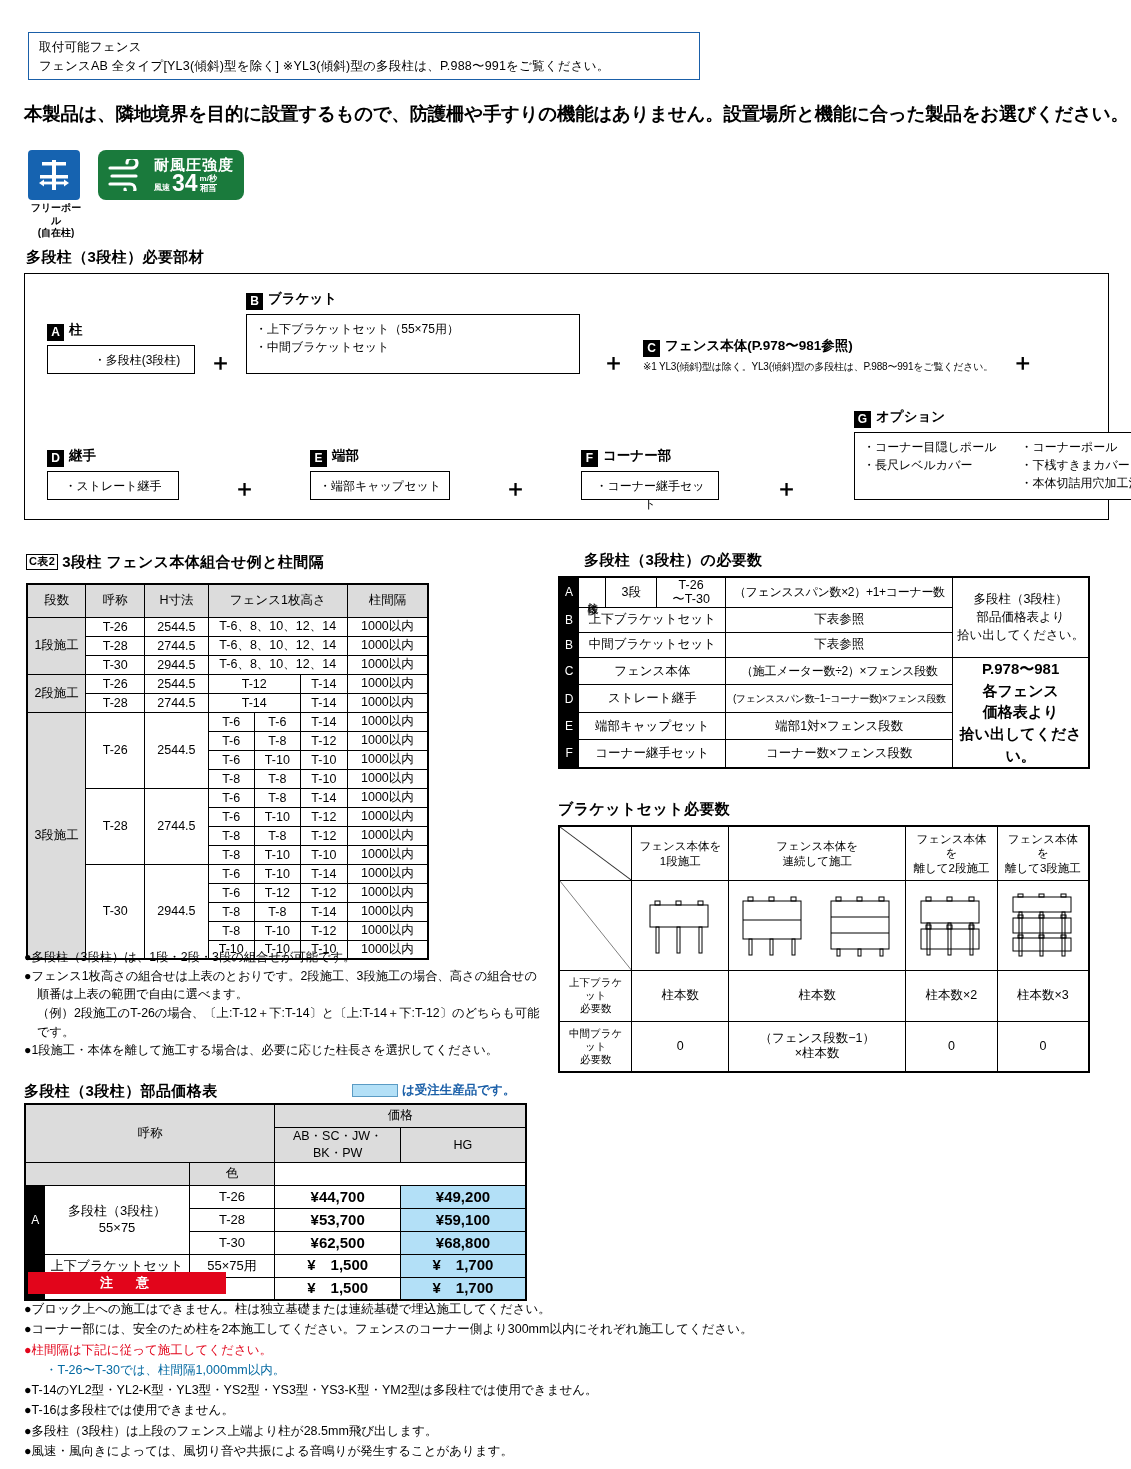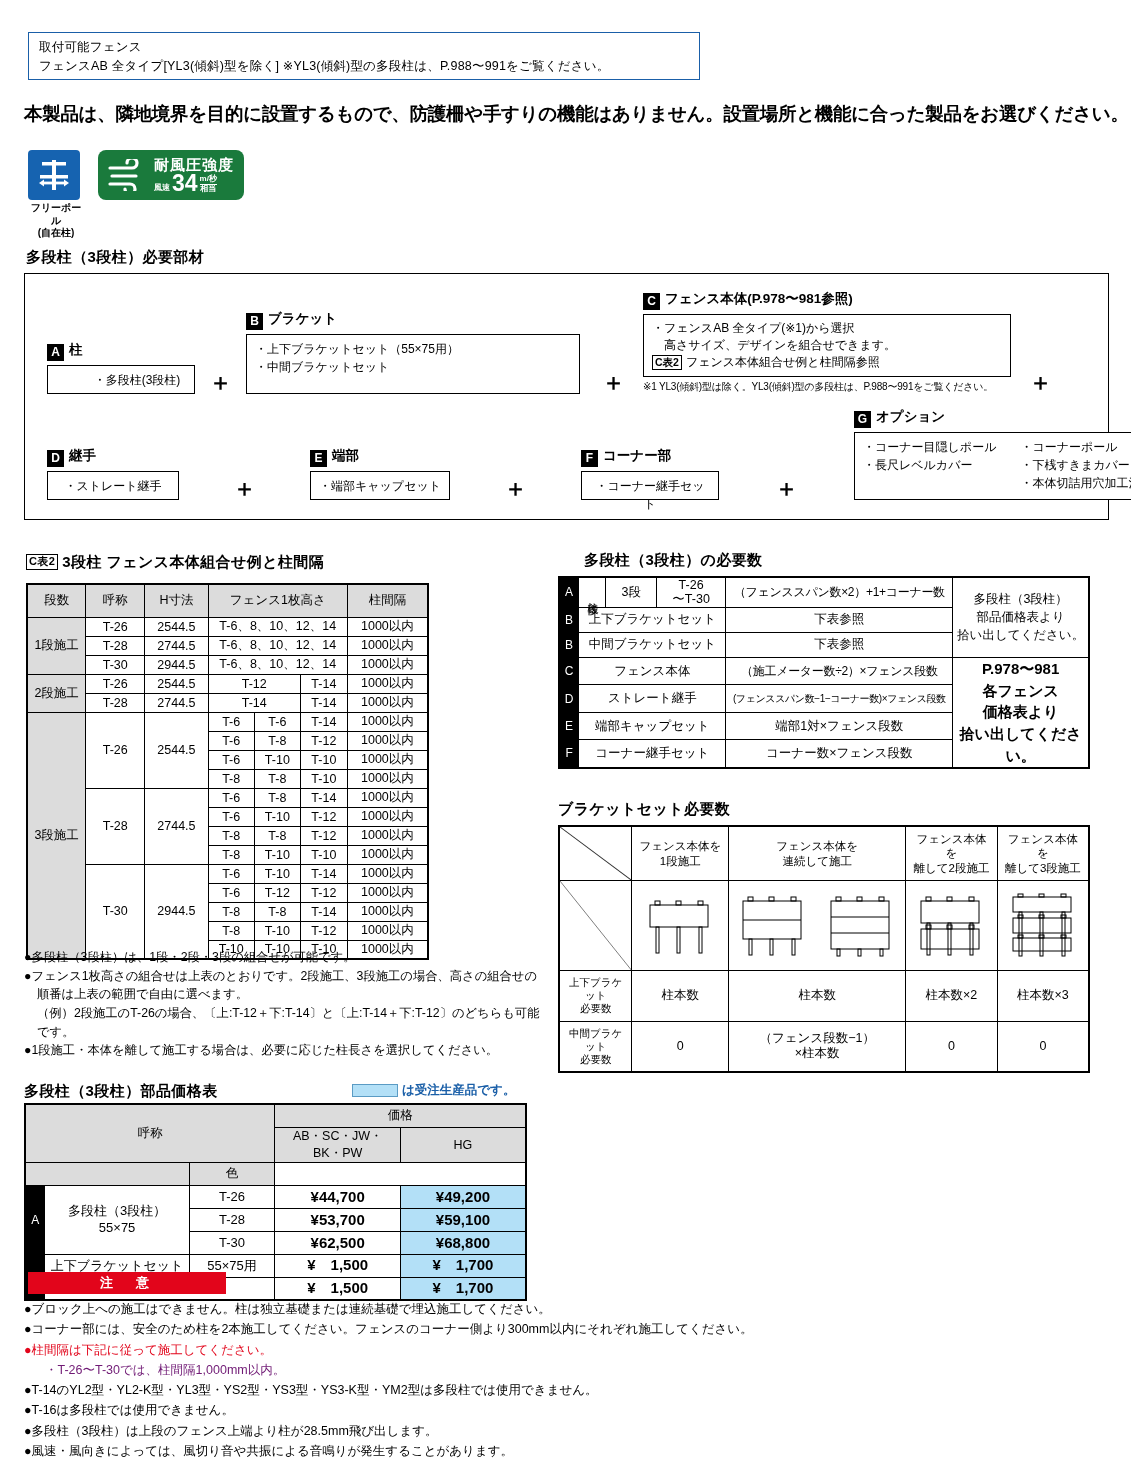--- a/index.html
+++ b/index.html
@@ -121,21 +121,21 @@
 
   
   .caution-bar {
     position:absolute; left:28px; top:1272px; width:198px; height:22px;
     background:#e2051b; color:#fff; font-weight:bold; font-size:13px;
     display:flex; align-items:center; justify-content:center; letter-spacing:5px;
   }
   .caution-list { position:absolute; left:24px; top:1299px; width:1000px; font-size:12.5px; line-height:1.62; }
   .caution-list p { margin:0; text-indent:-13px; padding-left:13px; }
   .caution-list p.red { color:#e2051b; }
-  .caution-list p.ind { text-indent:0; padding-left:21px; color:#701a75; }
+  .caution-list p.ind { text-indent:0; padding-left:21px; color:#0369a1; }
 
   
   .pic { display:block; margin:0 auto; }
 </style>
 </head>
 <body>
 
 <div class="page">
 
   <div class="notice-box">
@@ -196,28 +196,20 @@
       <div>
         <div class="grp-title"><span class="badge">B</span><span>ブラケット</span></div>
         <div class="grp-box" style="width:334px;height:60px;margin-top:4px;text-align:left;">
           <div>・上下ブラケットセット（55×75用）</div>
           <div>・中間ブラケットセット</div>
         </div>
       </div>
       <div class="plus" style="margin:32px 18px 0 22px;">＋</div>
       <div>
         <div class="grp-title"><span class="badge">C</span><span>フェンス本体(P.978〜981参照)</span></div>
-        <div class="grp-box" style="width:368px;height:63px;margin-top:4px;text-align:left;line-height:1.42;">
-          <div>・フェンスAB 全タイプ(※1)から選択</div>
-          <div>　高さサイズ、デザインを組合せできます。</div>
-          <div style="display:flex;align-items:center;">
-            <span class="boxmark">C表2</span>
-            <span>フェンス本体組合せ例と柱間隔参照</span>
-          </div>
-        </div>
         <div style="font-size:10px;margin-top:3px;letter-spacing:-0.2px;">※1 YL3(傾斜)型は除く。YL3(傾斜)型の多段柱は、P.988〜991をご覧ください。</div>
       </div>
       <div class="plus" style="margin:32px 0 0 18px;">＋</div>
     </div>
 
     <div class="pp-row" style="left:22px; top:134px;gap:40px;">
       <div>
         <div class="grp-title"><span class="badge">D</span><span>継手</span></div>
         <div class="grp-box" style="width:132px;height:29px;margin-top:4px;text-align:center;">・ストレート継手</div>
       </div>

